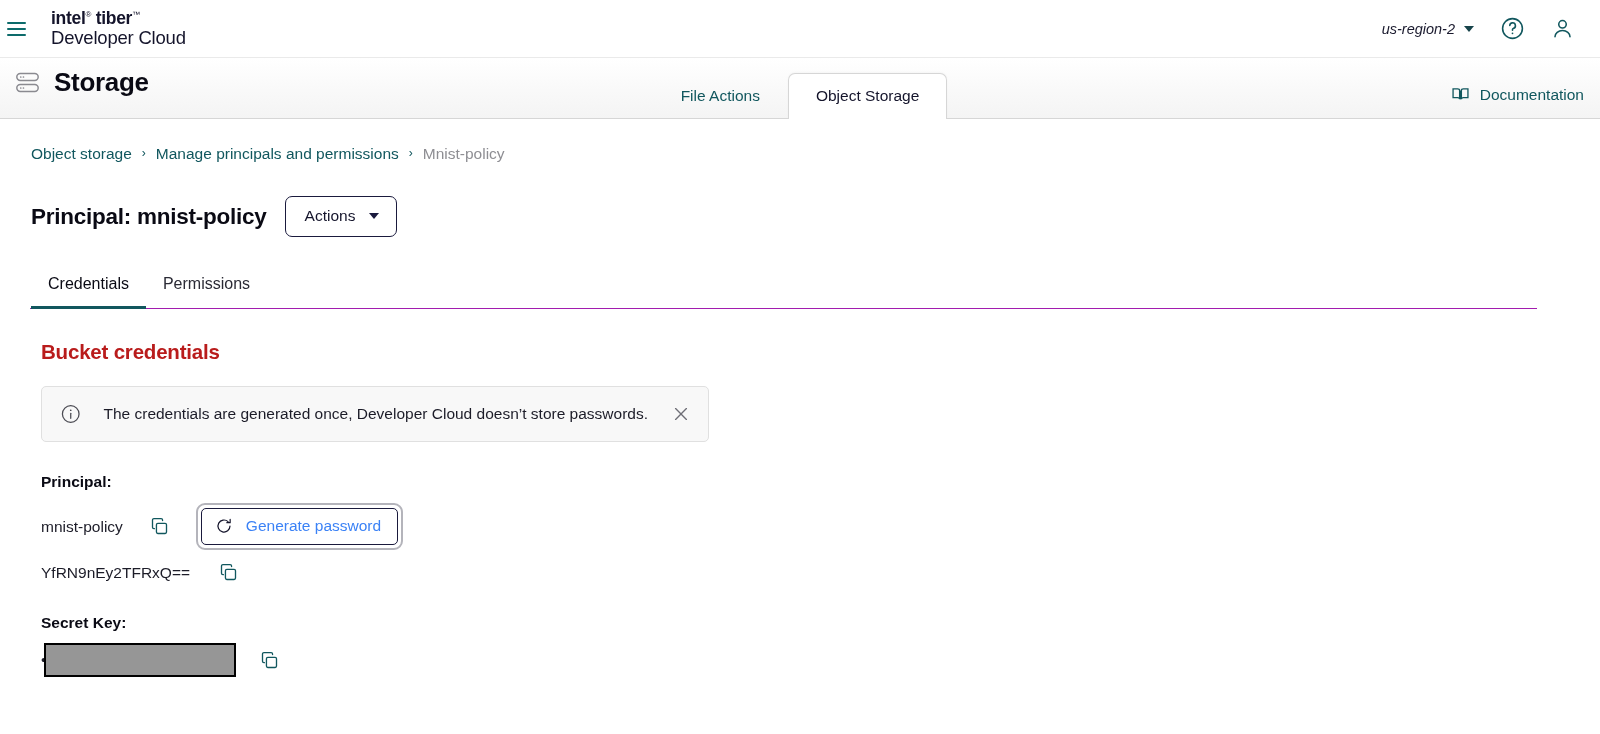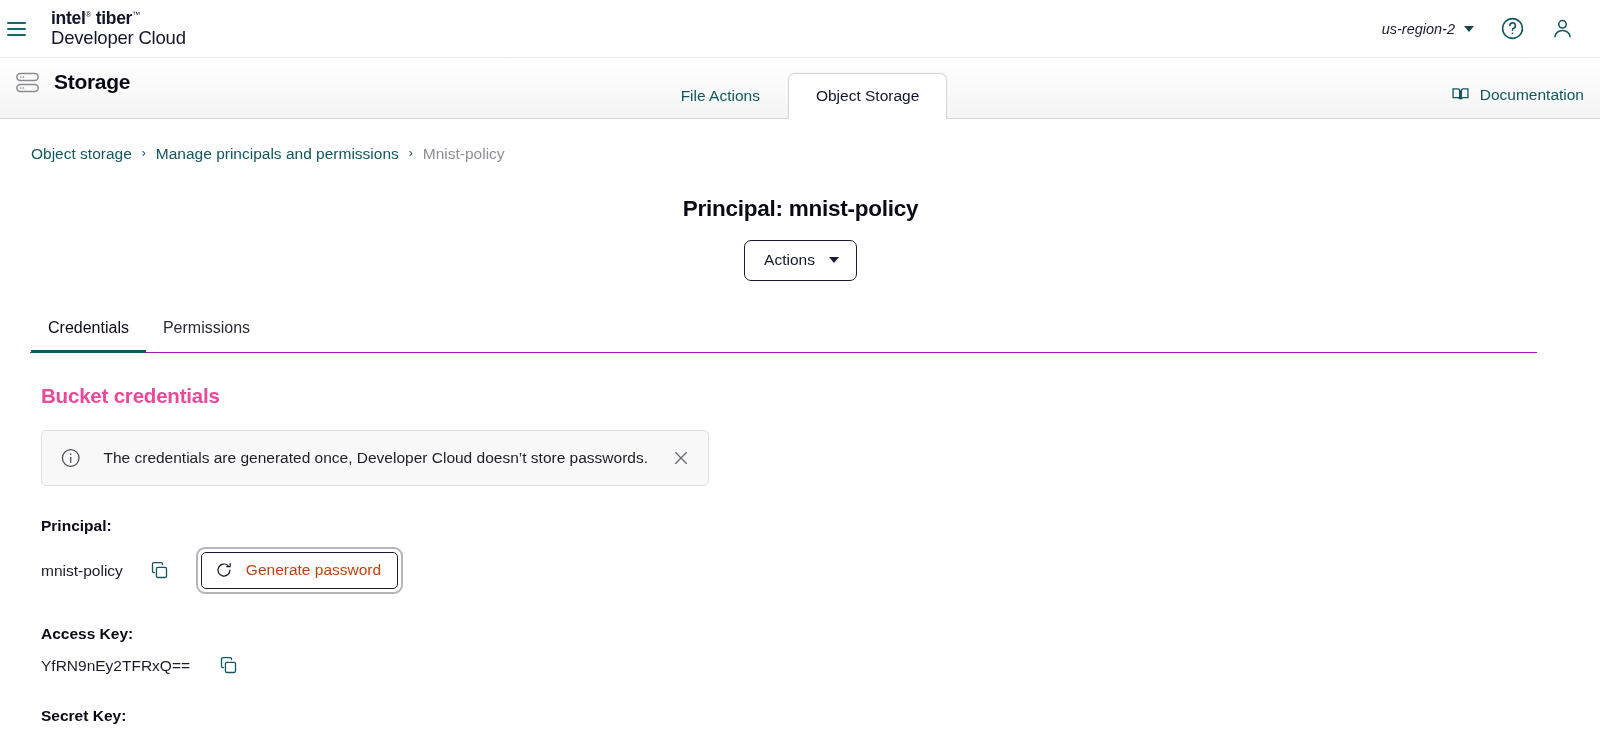--- a/index.html
+++ b/index.html
@@ -123,21 +123,21 @@
   .section-left {
     display: flex;
     align-items: center;
     gap: 13px;
     height: 100%;
     padding-bottom: 12px;
     flex: 0 0 auto;
   }
   .storage-icon { flex: 0 0 auto; display: block; }
   .section-title {
-    font-size: 21px;
+    font-size: 26px;
     font-weight: 700;
     color: #0a0a14;
     letter-spacing: -0.3px;
   }
 
   .tabs-center {
     position: absolute;
     left: 0; right: 0; bottom: 0;
     display: flex;
     justify-content: center;
@@ -211,21 +211,20 @@
     transform: translateY(-1px);
   }
 
   
   .title-row {
     display: flex;
     align-items: center;
     gap: 18px;
     margin-top: 33px;
     padding-left: 1px;
-    flex-direction: column;
   }
   .page-title {
     font-size: 22.5px;
     font-weight: 700;
     color: #0a0a14;
     letter-spacing: -0.25px;
     white-space: nowrap;
   }
   .actions-btn {
     display: flex;
@@ -273,21 +272,21 @@
     border-bottom-color: #11575e;
   }
 
   
   .body-section {
     padding-left: 11px;
   }
   .sec-title {
     font-size: 20.5px;
     font-weight: 700;
-    color: #ec4899;
+    color: #b91c1c;
     margin-top: 31px;
     letter-spacing: -0.2px;
   }
 
   
   .info-banner {
     margin-top: 22px;
     width: 668px;
     background: #f8f8f8;
     border: 1px solid #e0e0e0;
@@ -346,21 +345,21 @@
   }
   .gen-pw-btn {
     display: flex;
     align-items: flex-start;
     gap: 13px;
     background: #ffffff;
     border: 1.5px solid #1a1a3d;
     border-radius: 5px;
     padding: 8px 16px 9px 13px;
     font-size: 15.5px;
-    color: #c2410c;
+    color: #3b82f6;
     cursor: pointer;
     font-family: inherit;
     white-space: nowrap;
   }
 
   
   .secret-row {
     display: flex;
     align-items: center;
     margin-top: 11px;
@@ -519,21 +518,20 @@
         <button class="gen-pw-btn">
           <svg width="18" height="18" viewBox="0 0 24 24" fill="none" stroke="#14142b" stroke-width="1.6">
             <path d="M20 12a8 8 0 1 1-2.6-5.9" stroke-linecap="round"></path>
             <path d="M20.2 3.2v4.4h-4.4" stroke-linecap="round" stroke-linejoin="round"></path>
           </svg>
           <span>Generate password</span>
         </button>
       </span>
     </div>
 
-    <div class="field-label">Access Key:</div>
     <div class="field-row">
       <span class="field-value">YfRN9nEy2TFRxQ==</span>
       <span class="copy-btn" style="margin-left:28px">
         <svg width="21" height="21" viewBox="0 0 24 24" fill="none" stroke="#11575e" stroke-width="1.5">
           <rect x="8.5" y="8.5" width="11.5" height="11.5" rx="1.6"></rect>
           <path d="M15.5 5.2V4.6a1.6 1.6 0 0 0-1.6-1.6H5.6A1.6 1.6 0 0 0 4 4.6v8.3c0 .9.7 1.6 1.6 1.6h.6" stroke-linecap="round"></path>
         </svg>
       </span>
     </div>
 

